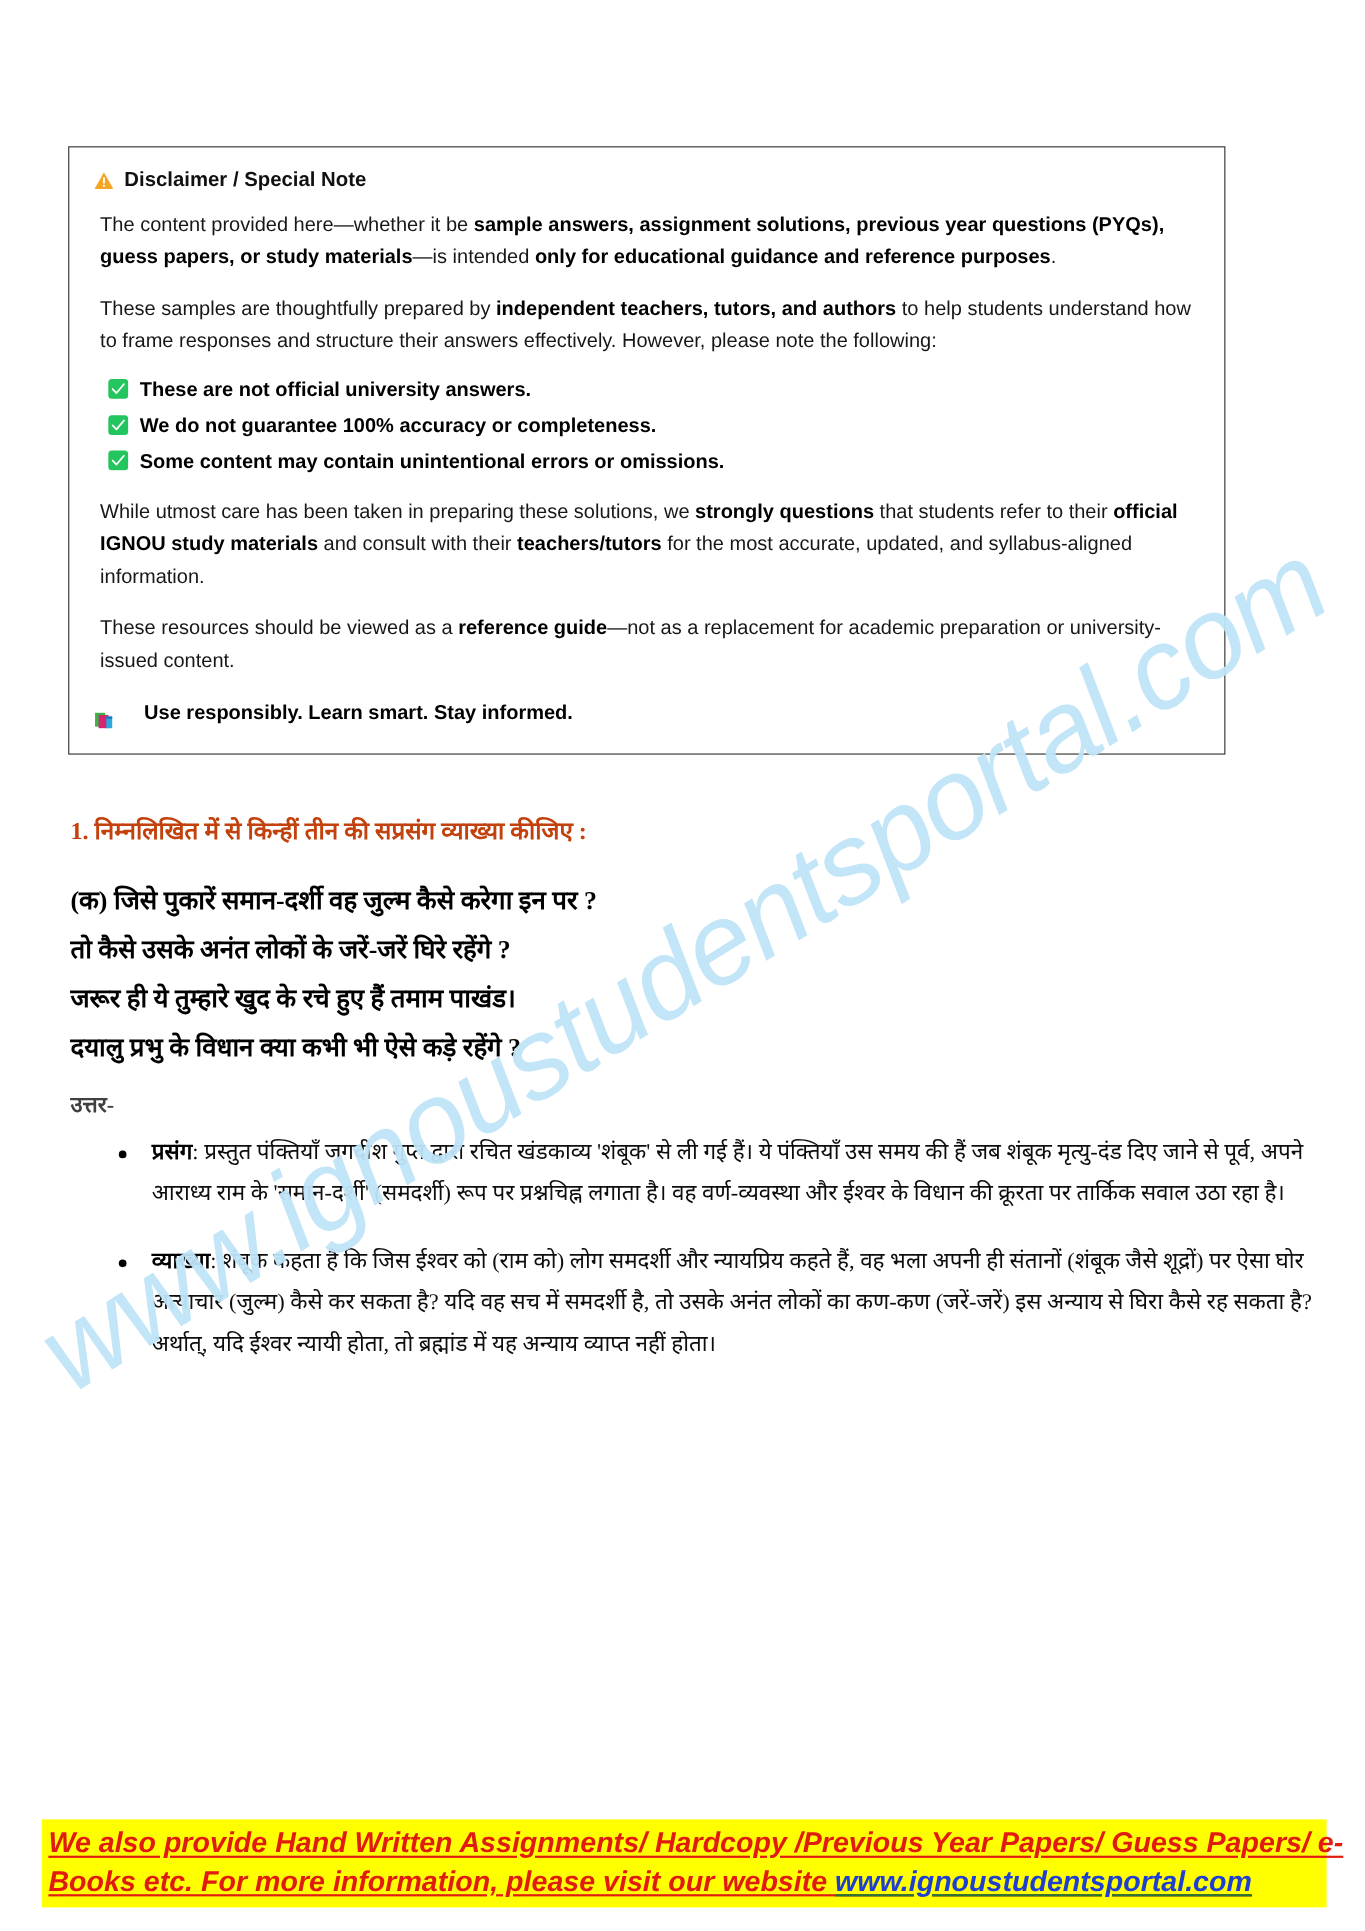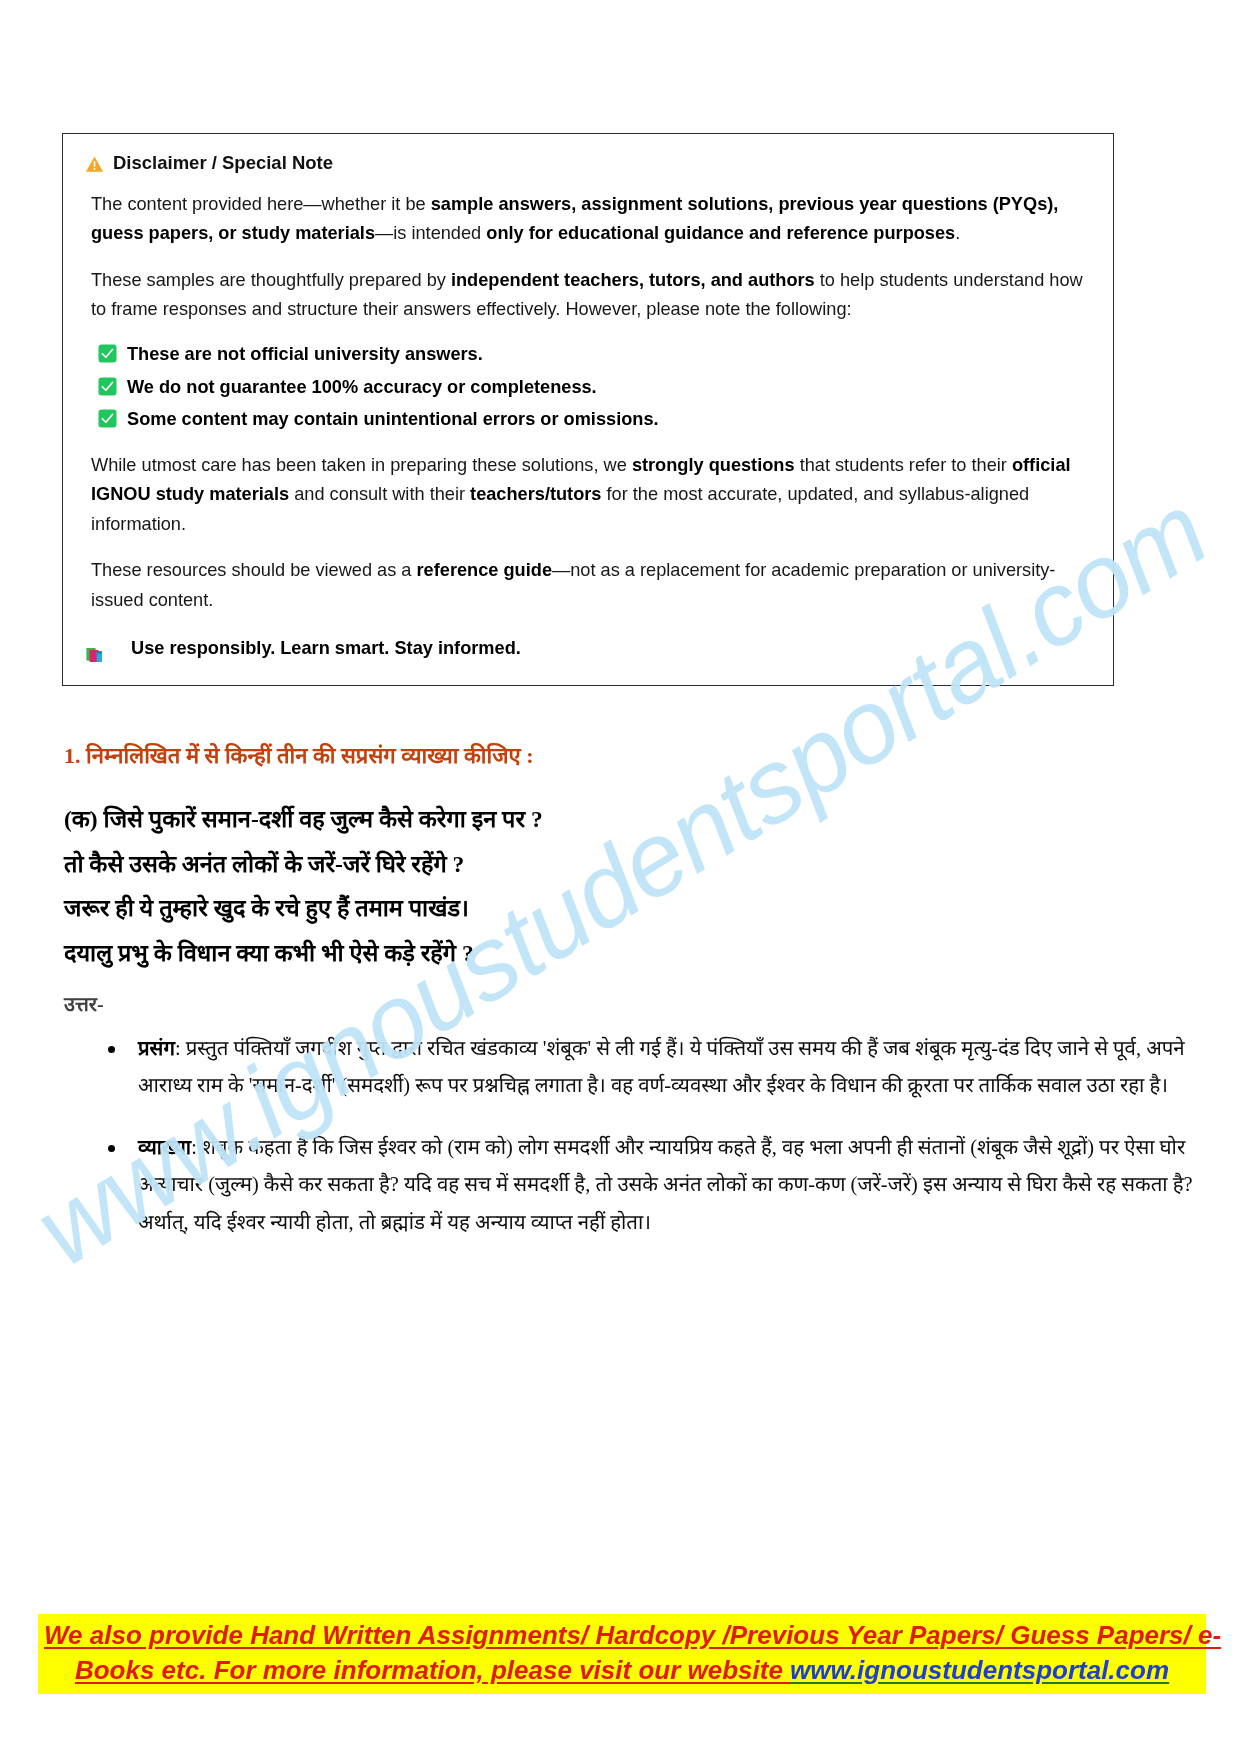--- a/index.html
+++ b/index.html
@@ -185,25 +185,24 @@
     height: 7px;
     background: #000;
     border-radius: 50%;
   }
   .answer-list li b { font-weight: bold; color: #000; }
 
   
   .footer-banner {
     position: absolute;
     left: 38px;
-    top: 1614px;
+    top: 1654px;
     width: 1168px;
     box-sizing: border-box;
     background: #ffff00;
-    text-align: center;
     padding: 4px 6px 6px 6px;
     z-index: 6;
   }
   .footer-line {
     font-family: "Liberation Sans", sans-serif;
     font-style: italic;
     font-weight: bold;
     font-size: 26px;
     line-height: 1.34;
     color: #e01b10;

